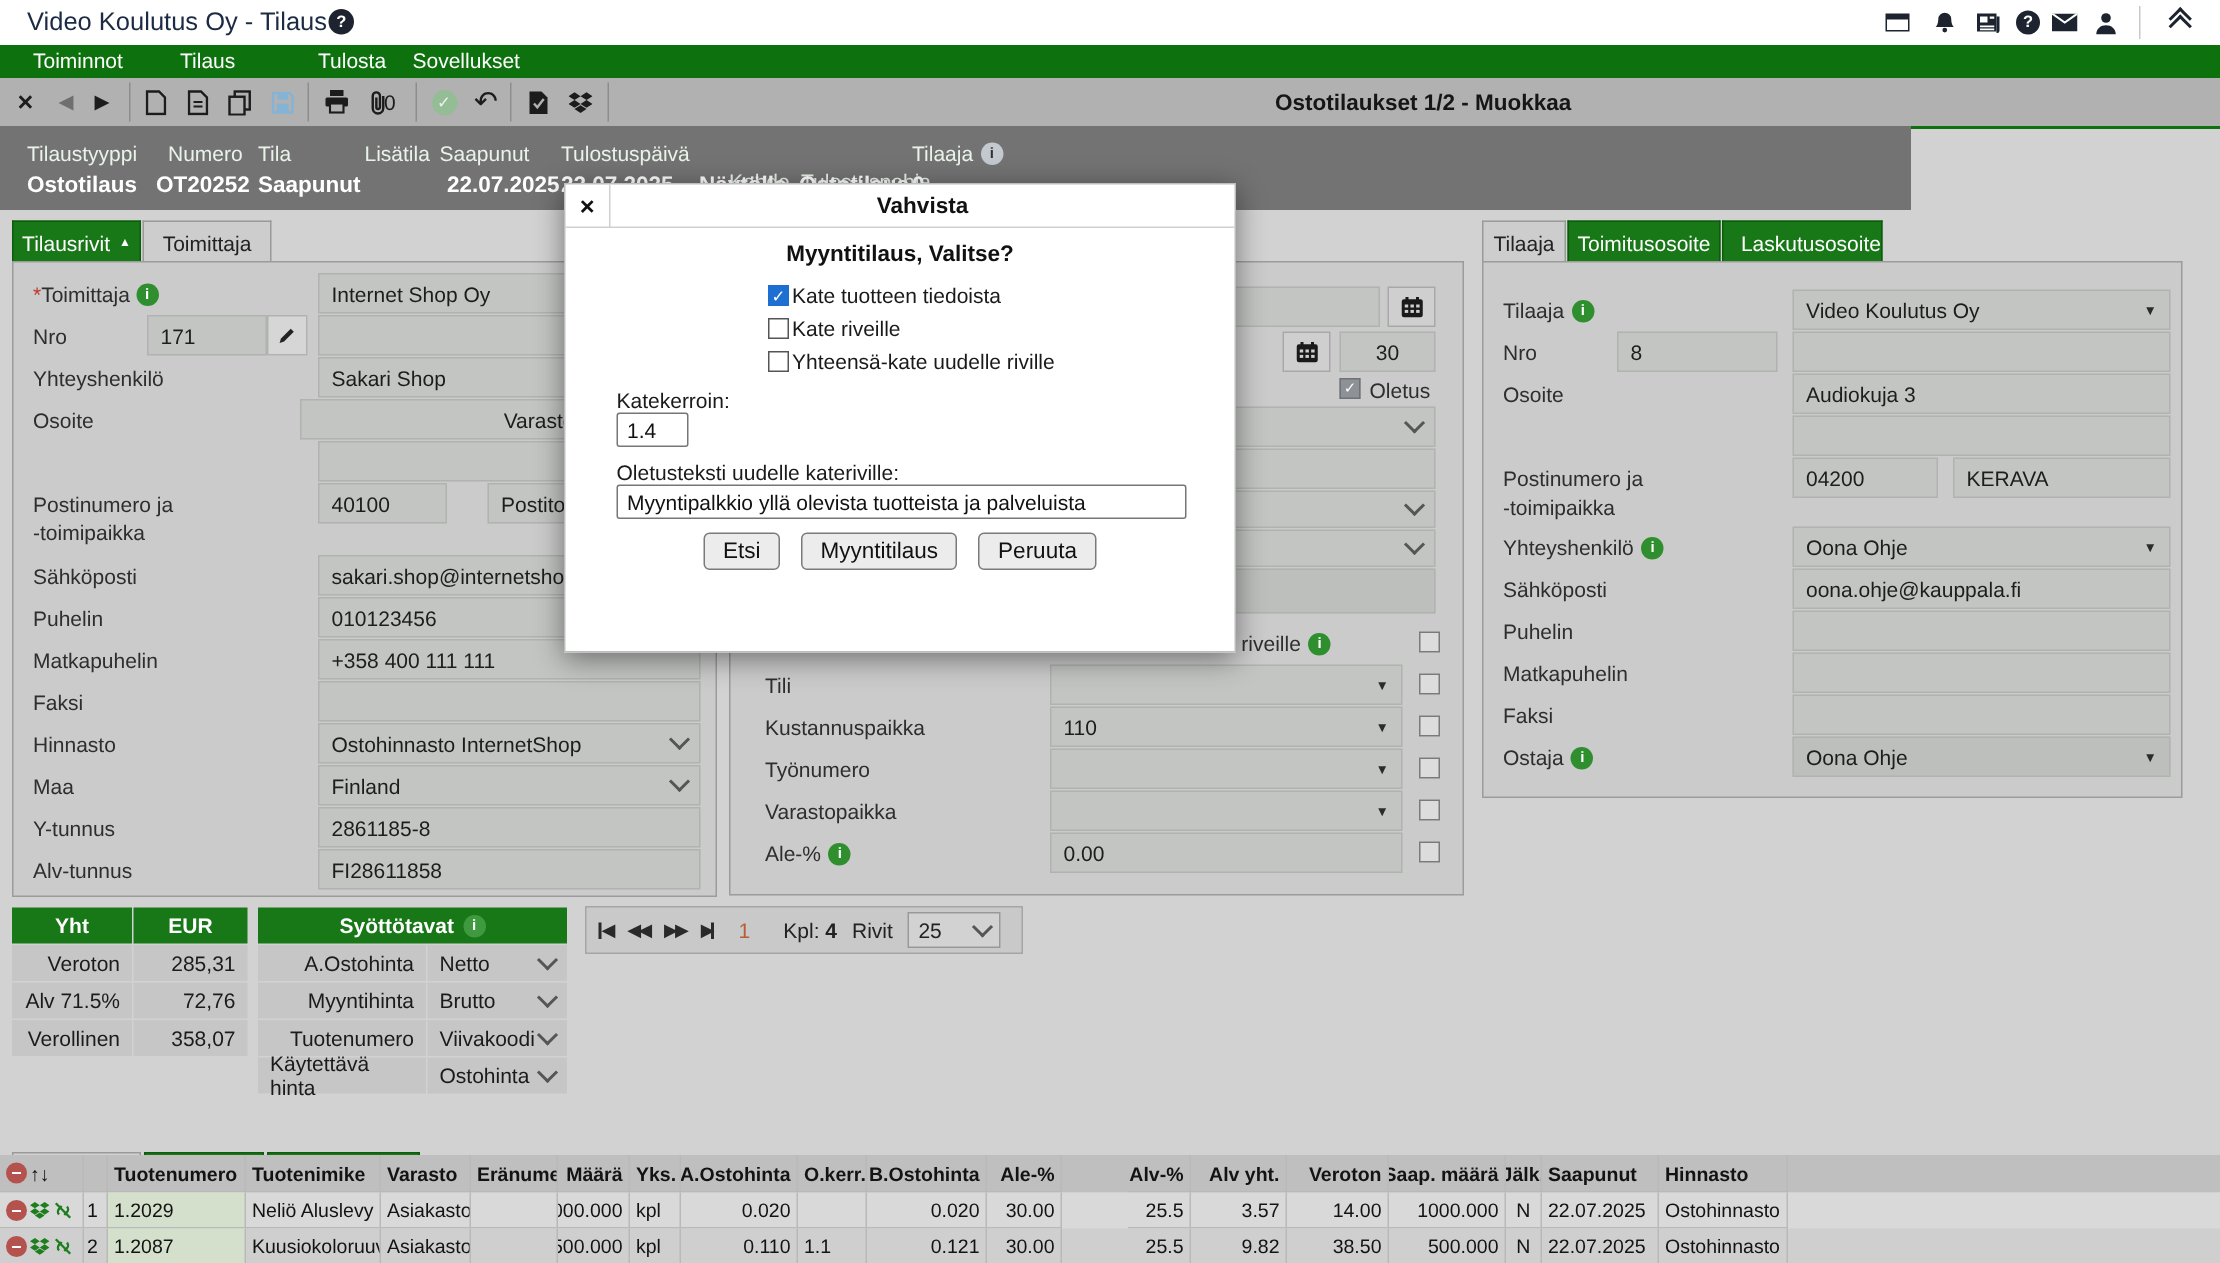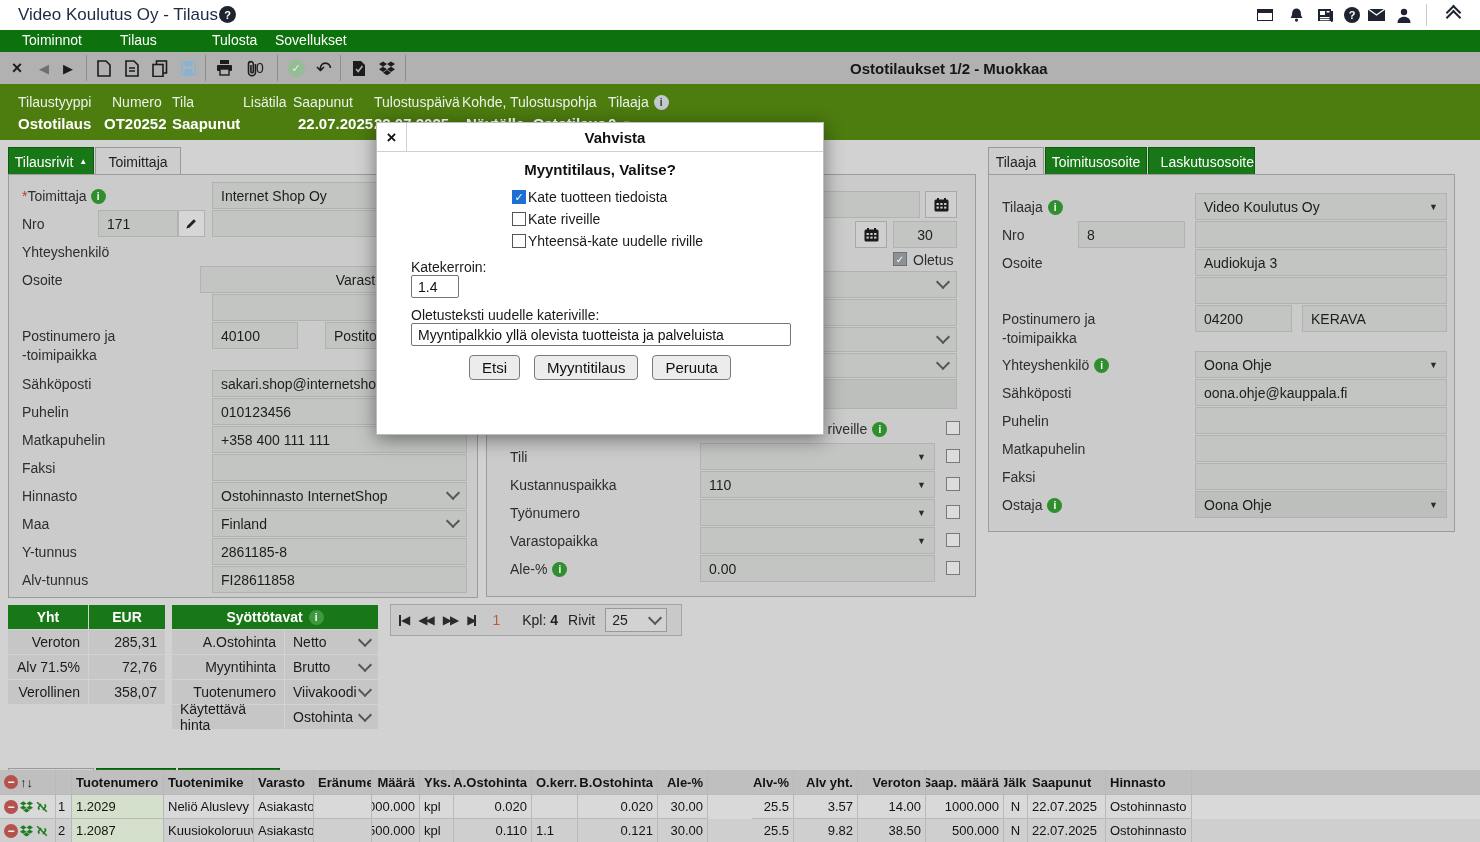--- a/index.html
+++ b/index.html
@@ -12,21 +12,21 @@
   .tb-ic{position:absolute;top:6px;width:20px;height:18px;display:flex;align-items:center;justify-content:center;color:#1d2430;}
   
   .menubar{position:absolute;left:0;top:30px;width:1480px;height:22px;background:#0d720d;}
   .menu-item{position:absolute;top:2px;font-size:14px;color:#ffffff;cursor:default;}
   
   .toolbar{position:absolute;left:0;top:52px;width:1480px;height:32px;background:#b1b1b1;border-bottom:2px solid #0d720d;}
   .tool-sep{position:absolute;top:3px;width:1px;height:26px;background:#8d8d8d;}
   .tool-btn{position:absolute;top:4px;width:24px;height:24px;display:flex;align-items:center;justify-content:center;color:#1c1c1c;}
   .tool-title{position:absolute;left:850px;top:8px;font-size:15px;font-weight:bold;color:#161616;}
   
-  .ordbar{position:absolute;left:0;top:84px;width:1480px;height:56px;background:#4d7c0f;text-align:center;}
+  .ordbar{position:absolute;left:0;top:84px;width:1274px;height:56px;background:#737373;text-align:center;}
   .ord-lbl{position:absolute;top:10px;font-size:14px;color:#e9f3e9;white-space:nowrap;}
   .ord-val{position:absolute;top:31px;font-size:15px;font-weight:bold;color:#ffffff;white-space:nowrap;}
   
   .panel{position:absolute;background:#cbcbcb;border:1px solid #9c9c9c;box-sizing:border-box;}
   .lb{position:absolute;font-size:14px;color:#2e2e2e;white-space:nowrap;}
   .f{position:absolute;background:#c2c5c2;border:1px solid #b0b3b0;font-size:14px;color:#1d1d1d;display:flex;align-items:center;padding:0 8px;box-sizing:border-box;height:27px;white-space:nowrap;overflow:hidden;}
   .tabG{position:absolute;height:28px;background:#187818;color:#fff;font-size:14px;display:flex;align-items:center;justify-content:center;gap:6px;border:1px solid #0c5c0c;border-bottom:none;box-sizing:border-box;}
   .tabL{position:absolute;height:28px;background:#cdcdcd;color:#222;font-size:14px;display:flex;align-items:center;justify-content:center;border:1px solid #9a9a9a;border-bottom:none;box-sizing:border-box;}
   .chev{width:8px;height:8px;border-right:2px solid #555;border-bottom:2px solid #555;transform:rotate(45deg);margin-top:-5px;flex:none;}
   .sarr{font-size:9px;color:#2b2b2b;flex:none;}
@@ -203,21 +203,21 @@
     <div class="tool-title">Ostotilaukset 1/2 - Muokkaa</div>
   </div>
 
   <div class="ordbar">
     <div class="ord-lbl" style="left:18px;">Tilaustyyppi</div>
     <div class="ord-lbl" style="left:112px;">Numero</div>
     <div class="ord-lbl" style="left:172px;">Tila</div>
     <div class="ord-lbl" style="left:243px;">Lisätila</div>
     <div class="ord-lbl" style="left:293px;">Saapunut</div>
     <div class="ord-lbl" style="left:374px;">Tulostuspäivä</div>
-    <div class="ord-lbl" style="left:462px;">Kohde, Tulostuspohja</div>
+    <div class="ord-lbl" style="left:486px;margin-top:19px;">Kohde, Tulostuspohja</div>
     <div class="ord-lbl" style="left:608px;display:flex;gap:5px;align-items:center;">
         <span>Tilaaja</span>
         <span class="info info-gray">i</span>
       </div>
     <div class="ord-val" style="left:18px;">Ostotilaus</div>
     <div class="ord-val" style="left:104px;">OT20252</div>
     <div class="ord-val" style="left:172px;">Saapunut</div>
     <div class="ord-val" style="left:298px;">22.07.2025</div>
     <div class="ord-val" style="left:374px;">22.07.2025</div>
     <div class="ord-val" style="left:466px;">Näytölle, Ostotilaus</div>
@@ -250,20 +250,23 @@
       <span>171</span>
     </div>
   <div class="f" style="left:178px;top:210px;width:27px;background:#d6d6d6;justify-content:center;padding:0;">
     <svg width="13" height="13" viewBox="0 0 14 14">
         <path d="M1.5 12.5l1-3.2 7-7 2.2 2.2-7 7z" fill="#222"></path>
       </svg>
   </div>
   <div class="f" style="left:212px;top:210px;width:255px;"></div>
 
   <div class="lb" style="left:22px;top:244px;">Yhteyshenkilö</div>
+  <div class="f" style="left:212px;top:238px;width:255px;">
+      <span>Sakari Shop</span>
+    </div>
 
   <div class="lb" style="left:22px;top:272px;">Osoite</div>
   <div class="f" style="left:200px;top:266px;width:255px;justify-content:flex-end;">
       <span>Varastointikuja 18</span>
     </div>
   <div class="f" style="left:212px;top:294px;width:255px;">
       <span></span>
     </div>
 
   <div class="lb" style="left:22px;top:328px;">Postinumero ja</div>

